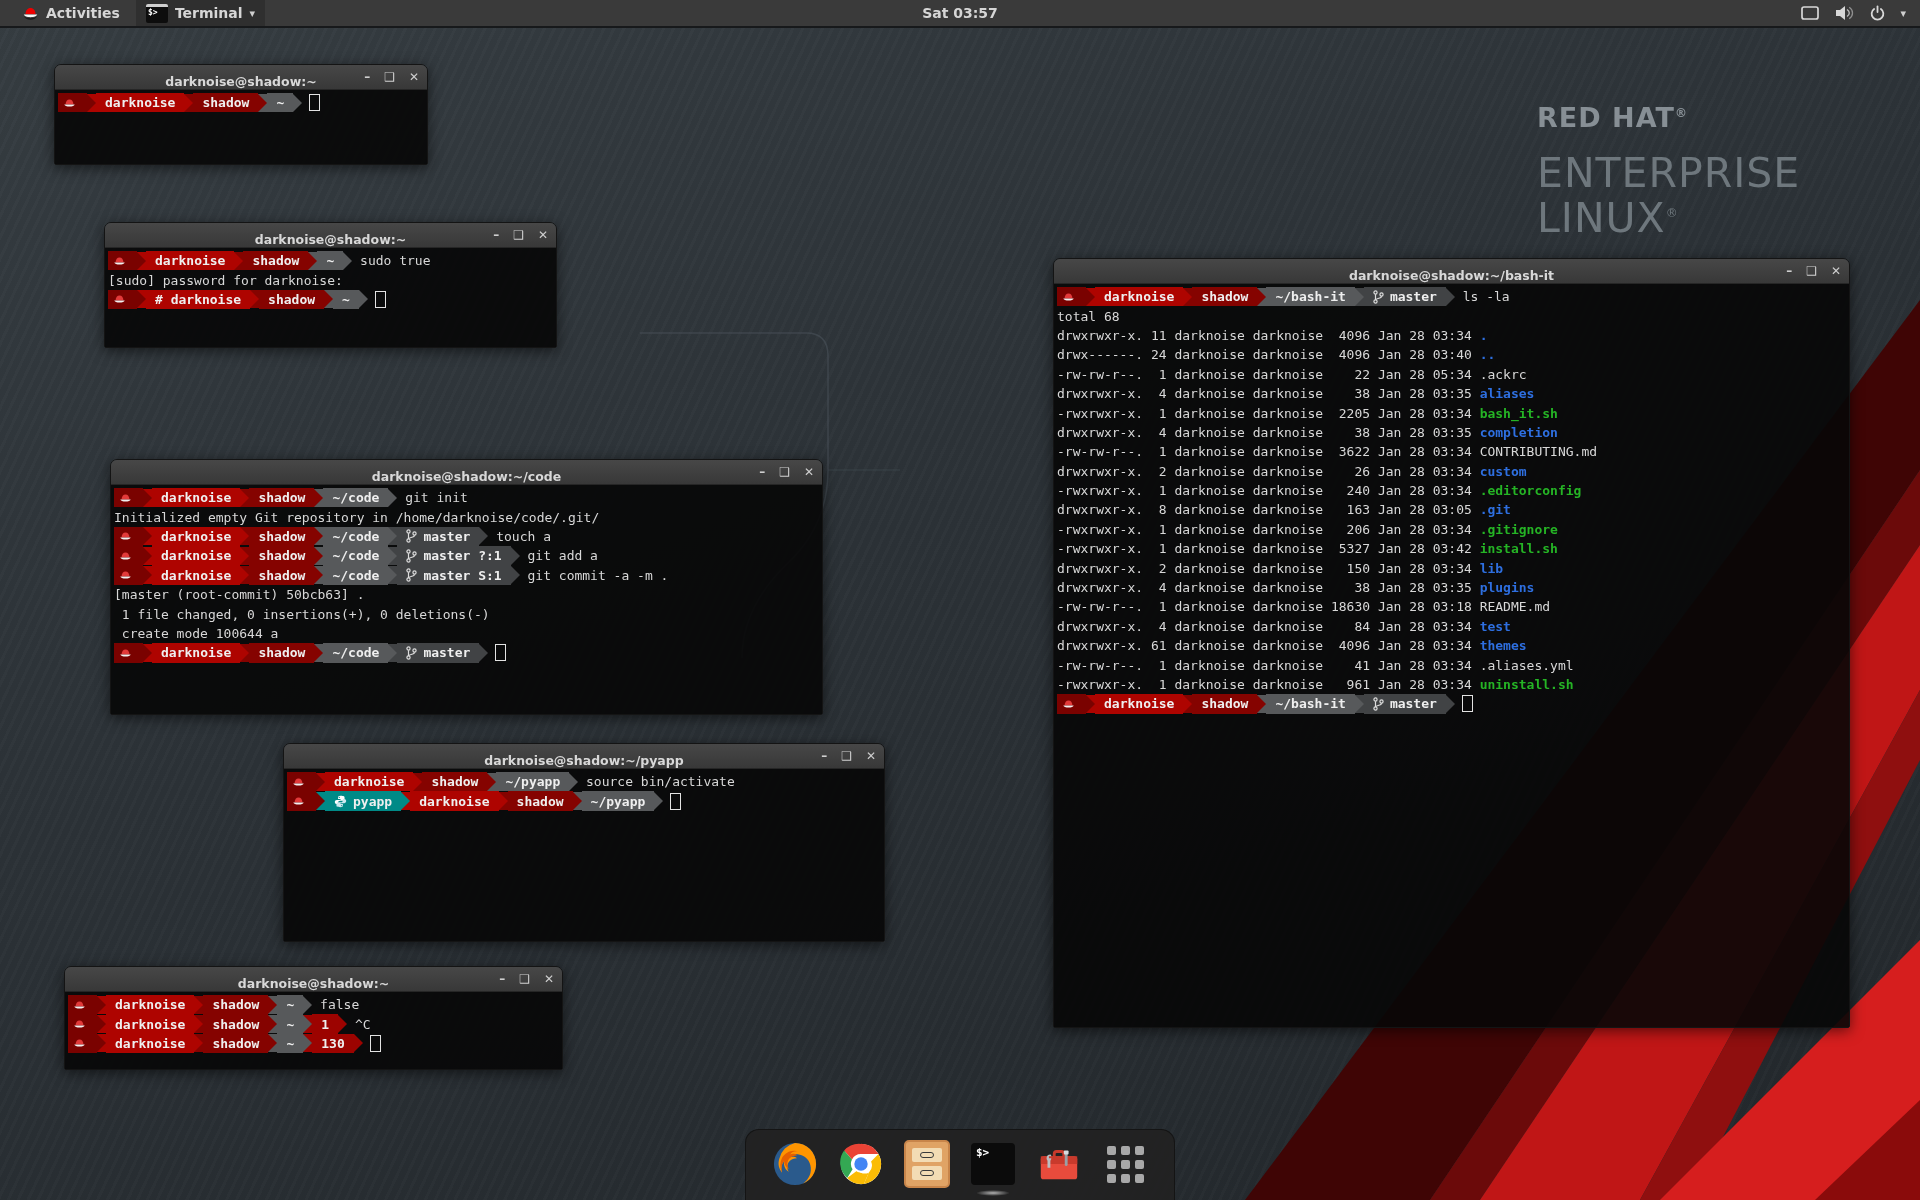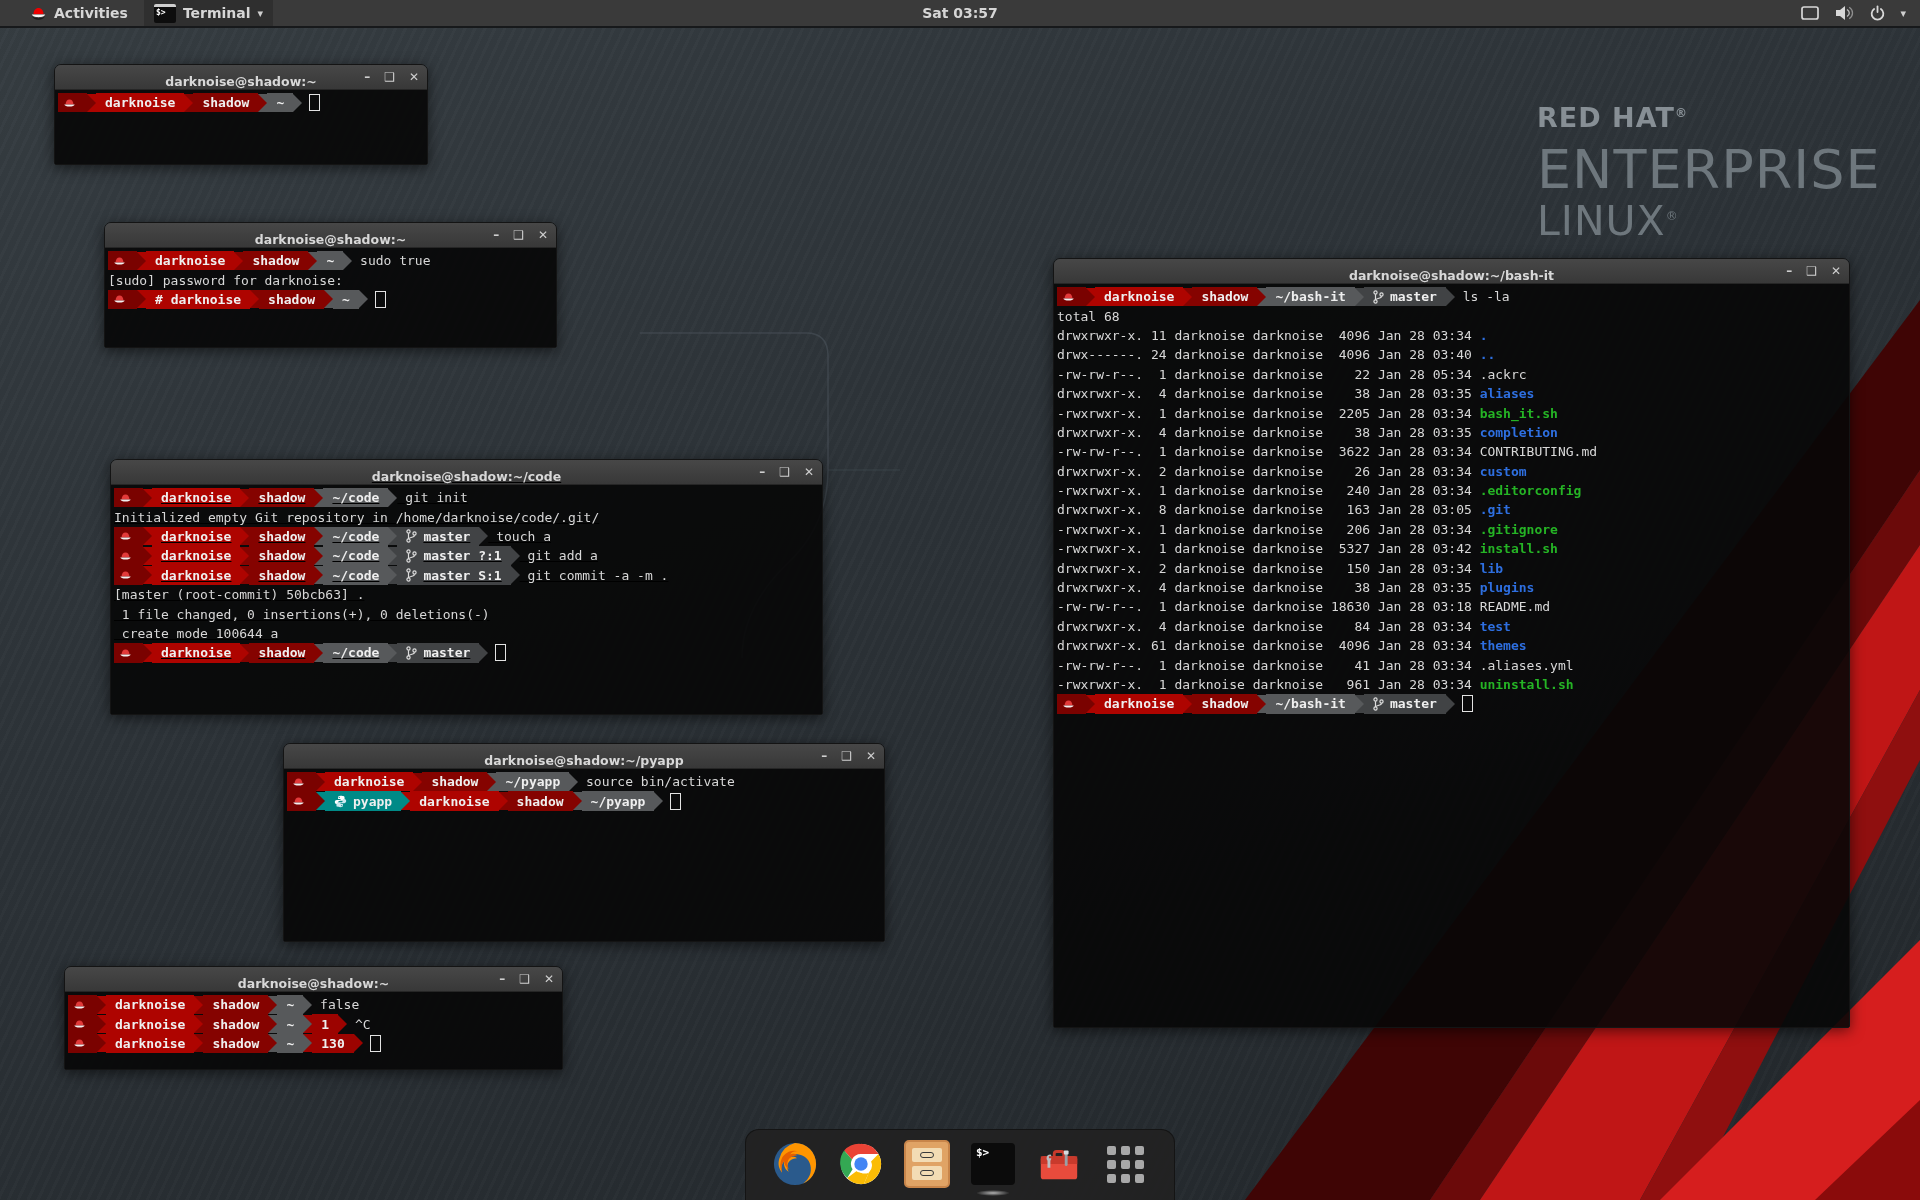--- a/index.html
+++ b/index.html
@@ -7,43 +7,43 @@
     font-family:"DejaVu Sans","Liberation Sans",sans-serif;
     background:linear-gradient(160deg,#363d42 0%,#2c3237 45%,#23282c 100%);}
   .texture{position:absolute;inset:0;z-index:0;
     background:repeating-linear-gradient(115deg,rgba(255,255,255,.016) 0 3px,rgba(0,0,0,.025) 3px 9px);}
   .wallsvg{position:absolute;inset:0;z-index:0;}
 
   
   .topbar{position:absolute;left:0;top:0;width:100%;height:26px;background:#3a3a3a;
     border-bottom:2px solid #17191b;display:flex;align-items:center;z-index:50;
     color:#d6d6d6;font-size:14px;font-weight:bold;}
-  .tb-left{display:flex;align-items:center;gap:6px;padding-left:20px;}
+  .tb-left{display:flex;align-items:center;gap:6px;padding-left:12px;}
   .tb-item{display:flex;align-items:center;gap:7px;padding:0 10px;height:26px;cursor:default;}
   .appmenu{background:#2f2f2f;}
   .tb-center{position:absolute;left:0;right:0;text-align:center;pointer-events:none;}
   .tb-center span{pointer-events:auto;}
   .tb-right{margin-left:auto;display:flex;align-items:center;gap:14px;padding-right:14px;}
   .miniterm{width:20px;height:16px;background:#0d0d0d;border-radius:2px;border-top:3px solid #cfcfcf;
     color:#fff;font-family:"DejaVu Sans Mono",monospace;font-size:8px;line-height:12px;padding-left:2px;font-weight:bold;}
   .chev{font-size:11px;color:#cfcfcf;}
 
   
   .rhel{position:absolute;left:1537px;top:104px;z-index:1;color:#6e777d;line-height:1;}
   .rhel .l1{font-size:27px;font-weight:bold;color:#878f95;letter-spacing:1px;}
-  .rhel .l2{font-size:54px;font-weight:normal;letter-spacing:1px;margin-top:12px;}
+  .rhel .l2{font-size:41px;font-weight:normal;letter-spacing:1px;margin-top:22px;}
   .rhel .l3{font-size:41px;font-weight:normal;letter-spacing:1px;margin-top:4px;}
   .rhel sup{font-size:12px;}
 
   
   .win{position:absolute;border:1px solid #141414;border-radius:7px 7px 2px 2px;
     box-shadow:0 3px 14px rgba(0,0,0,.55);display:flex;flex-direction:column;box-sizing:border-box;}
   .w1{left:54px;top:64px;width:374px;height:101px;z-index:3;}
   .w2{left:104px;top:222px;width:453px;height:126px;z-index:3;}
-  .w3{left:110px;top:459px;width:713px;height:256px;z-index:3;text-decoration:underline;}
+  .w3{left:110px;top:459px;width:713px;height:256px;z-index:3;}
   .w4{left:283px;top:743px;width:602px;height:199px;z-index:4;}
   .w5{left:64px;top:966px;width:499px;height:104px;z-index:3;}
   .w6{left:1053px;top:258px;width:797px;height:770px;z-index:5;}
   .titlebar{height:24px;flex:0 0 24px;background:linear-gradient(#474747,#383838);
     border-radius:6px 6px 0 0;border-bottom:1px solid #262626;position:relative;
     display:flex;align-items:flex-end;justify-content:center;}
   .title{color:#d8d8d8;font-size:12.5px;font-weight:bold;}
   .winbtns{position:absolute;right:8px;top:0;height:24px;display:flex;align-items:center;gap:14px;
     color:#cfcfcf;font-size:12px;font-weight:bold;}
   .winbtns span{cursor:default;}

